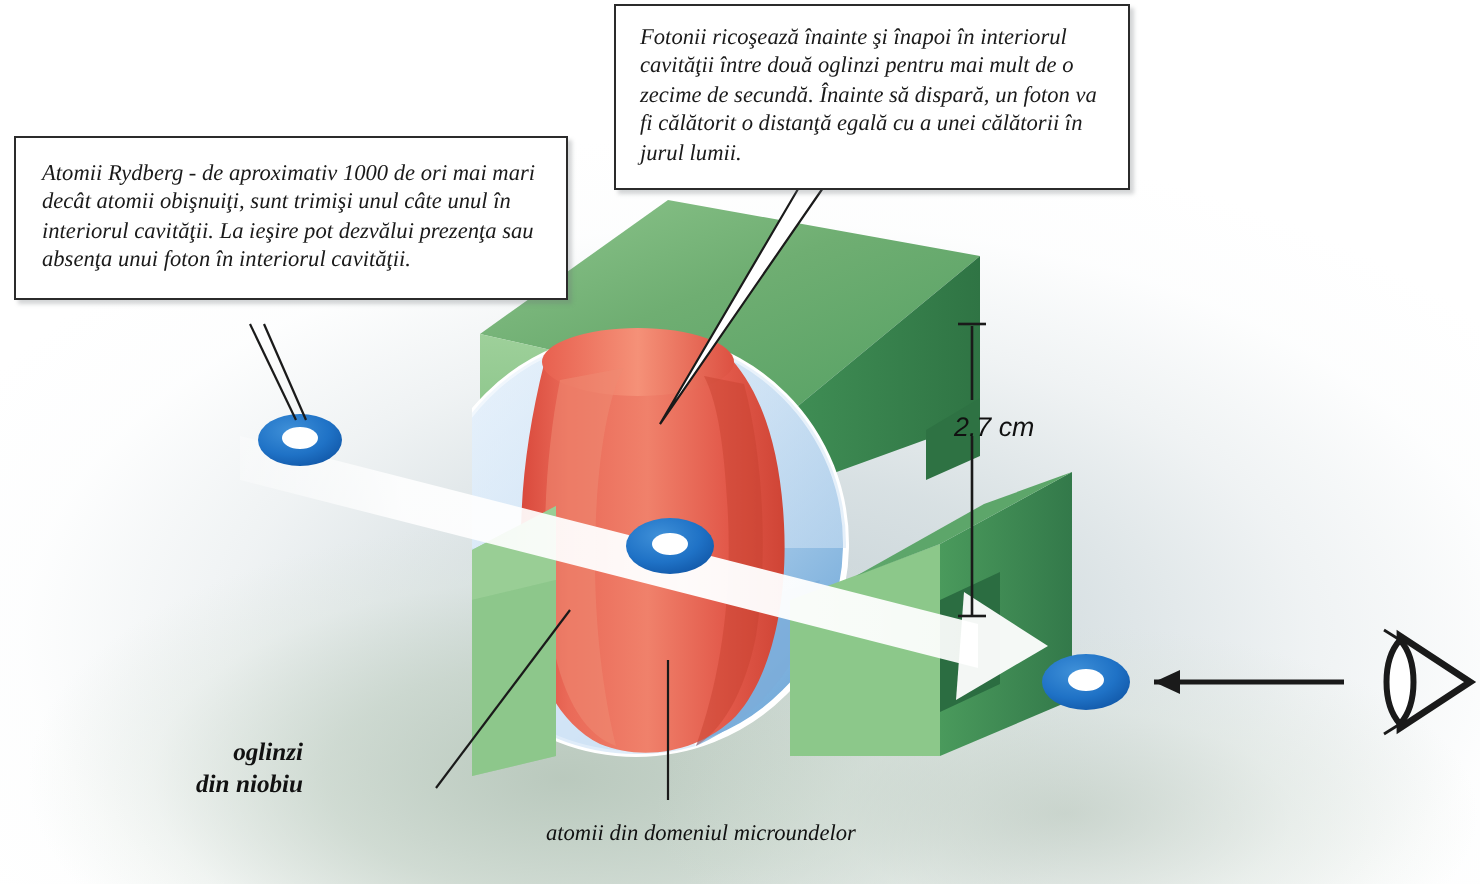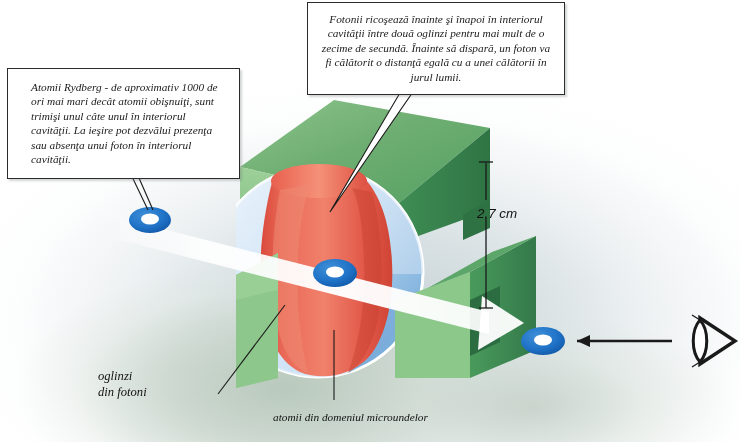--- a/index.html
+++ b/index.html
@@ -58,45 +58,45 @@
     border: 1px solid #2b2b2b;
     box-shadow: 2px 2px 2px rgba(110,115,120,0.30);
     font-style: italic;
     color: #1a1a1a;
     line-height: 1.28;
     box-sizing: border-box;
   }
   #callout-left {
     left: 7px;
     top: 68px;
-    width: 233px;
-    padding: 11px 11px 11px 23px;
+    width: 277px;
+    padding: 11px 11px 11px 13px;
     font-size: 11.3px;
   }
   #callout-top {
     left: 307px;
     top: 2px;
     width: 258px;
     padding: 9px 12px 10px 12px;
     font-size: 11.3px;
-    text-align: center;
   }
   .callout p { margin: 0; }
 
   
   .label {
     position: absolute;
     color: #111111;
     font-style: italic;
+    text-align: right;
   }
   #label-mirrors {
     left: 98px;
     top: 368px;
     font-size: 12.6px;
-    font-weight: normal;
+    font-weight: bold;
     line-height: 1.30;
   }
   #label-photons {
     left: 273px;
     top: 411px;
     font-size: 11.3px;
   }
   #label-dimension {
     left: 477px;
     top: 206px;
@@ -280,20 +280,20 @@
   <div class="callout" id="callout-left">
     <p>Atomii Rydberg - de aproximativ 1000 de ori mai mari decât atomii obişnuiţi, sunt trimişi unul câte unul în interiorul cavităţii. La ieşire pot dezvălui prezenţa sau absenţa unui foton în interiorul cavităţii.</p>
   </div>
 
   <div class="callout" id="callout-top">
     <p>Fotonii ricoşează înainte şi înapoi în interiorul cavităţii între două oglinzi pentru mai mult de o zecime de secundă. Înainte să dispară, un foton va fi călătorit o distanţă egală cu a unei călătorii în jurul lumii.</p>
   </div>
 
   <div class="label" id="label-mirrors">
     <div>oglinzi</div>
-    <div>din fotoni</div>
+    <div>din niobiu</div>
   </div>
 
   <div class="label" id="label-photons">atomii din domeniul microundelor</div>
 
   <div class="label" id="label-dimension">2.7 cm</div>
 
 </div>
 
 </body></html>

